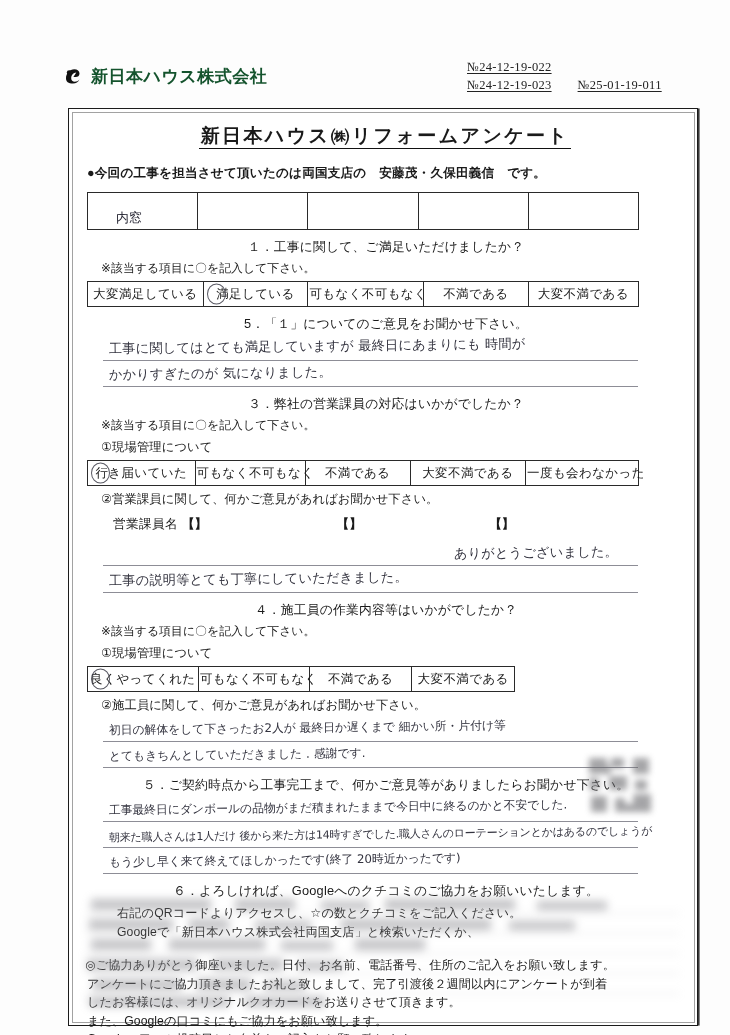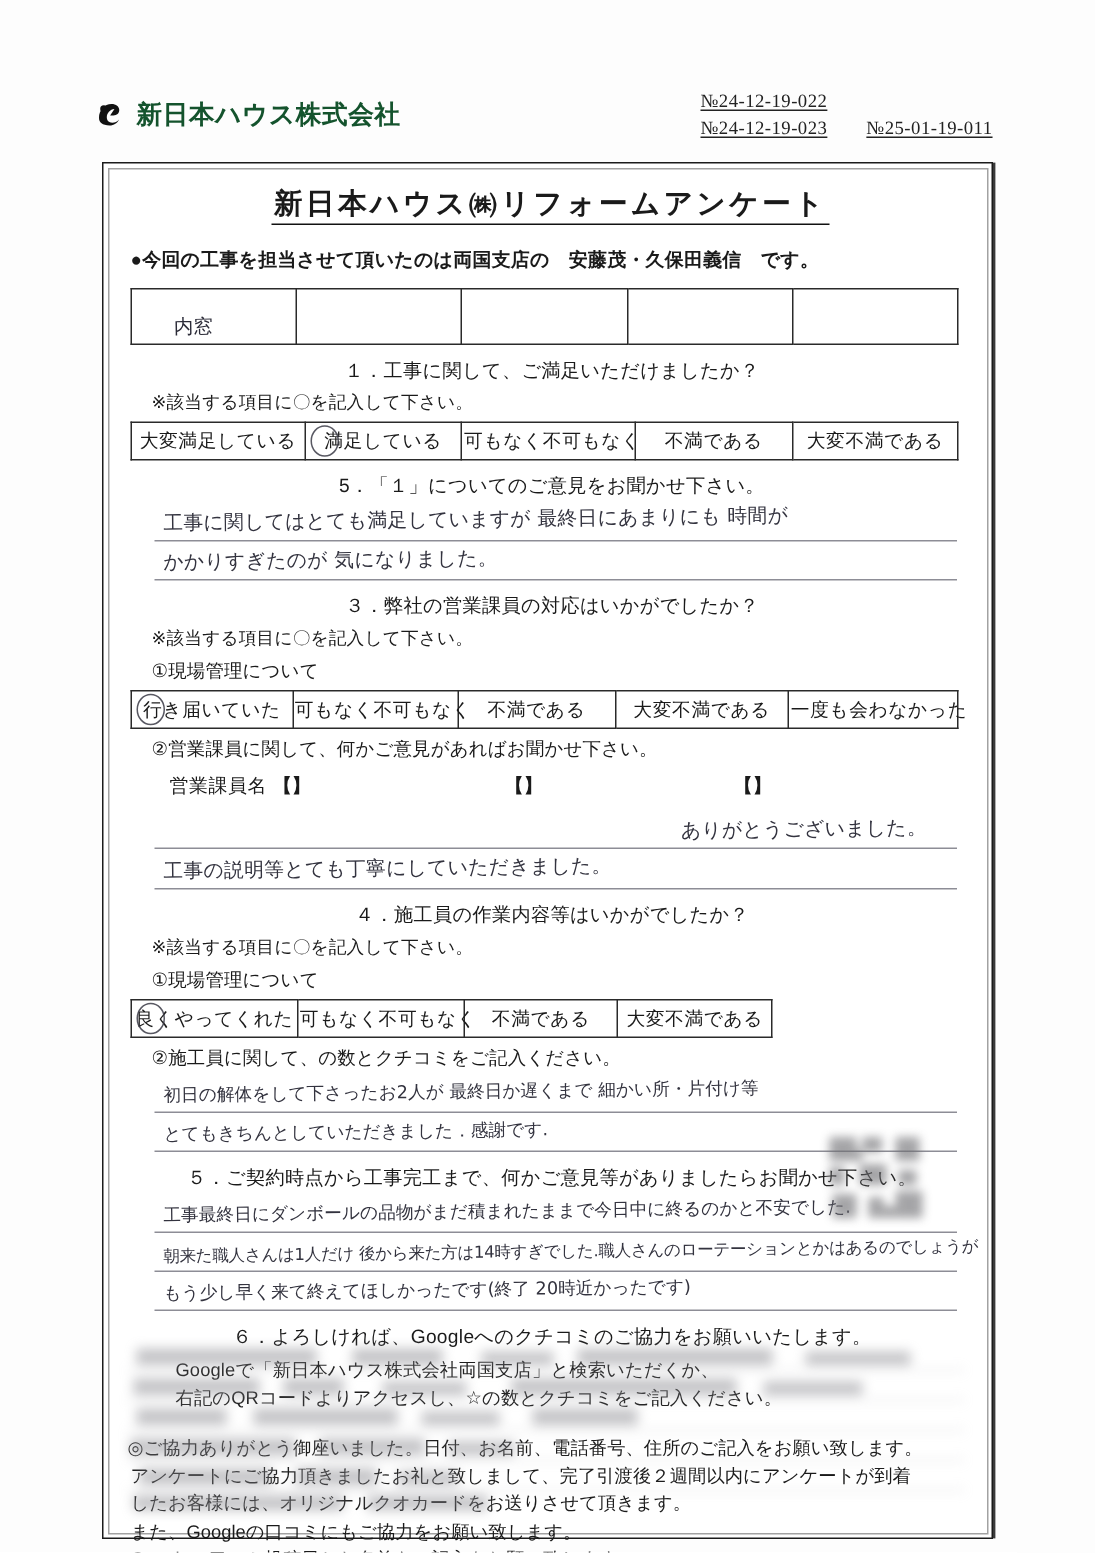--- a/index.html
+++ b/index.html
@@ -47,20 +47,21 @@
     white-space:nowrap;
     letter-spacing:.3px;
   }
   
   .frame{
     position:absolute;left:68px;top:108px;
     width:592px;height:916px;
     border:1.6px solid #1b1b1b;
     box-shadow:2px 0 0 -0.4px #3a3a3a;
     background:#fff;
+    padding-left:36px;
   }
   .frame-inner{
     position:absolute;inset:2.5px;
     border:0.8px solid #555;
     border-right-width:1.6px;
     opacity:.55;
     pointer-events:none;
   }
   .content{
     position:absolute;left:14px;top:6px;right:10px;
@@ -347,21 +348,21 @@
       <table class="opts" style="width:428px">
         <tbody>
             <tr>
           <td class="selected" style="width:26%">良くやってくれた</td>
           <td style="width:26%">可もなく不可もなく</td>
           <td style="width:24%">不満である</td>
           <td style="width:24%">大変不満である</td>
         </tr>
       </tbody>
         </table>
-      <div class="sub">②施工員に関して、の数とクチコミをご記入ください。</div>
+      <div class="sub">②施工員に関して、何かご意見があればお聞かせ下さい。</div>
       <div class="hw-area">
         <div class="hw-line">
             <span class="hw-text small">初日の解体をして下さったお2人が 最終日か遅くまで 細かい所・片付け等</span>
           </div>
         <div class="hw-line">
             <span class="hw-text small">とてもきちんとしていただきました．感謝です.</span>
           </div>
       </div>
 
       <div class="q">５．ご契約時点から工事完工まで、何かご意見等がありましたらお聞かせ下さい。</div>
@@ -372,22 +373,22 @@
         <div class="hw-line">
             <span class="hw-text tiny">朝来た職人さんは1人だけ 後から来た方は14時すぎでした.職人さんのローテーションとかはあるのでしょうが</span>
           </div>
         <div class="hw-line">
             <span class="hw-text small">もう少し早く来て終えてほしかったです(終了 20時近かったです)</span>
           </div>
       </div>
 
       <div class="q">６．よろしければ、Googleへのクチコミのご協力をお願いいたします。</div>
       <div class="g-lines">
+        <div>右記のQRコードよりアクセスし、☆の数とクチコミをご記入ください。</div>
         <div>Googleで「新日本ハウス株式会社両国支店」と検索いただくか、</div>
-        <div>右記のQRコードよりアクセスし、☆の数とクチコミをご記入ください。</div>
       </div>
 
       <div class="closing">
         <div>◎ご協力ありがとう御座いました。日付、お名前、電話番号、住所のご記入をお願い致します。</div>
         <span class="ind">アンケートにご協力頂きましたお礼と致しまして、完了引渡後２週間以内にアンケートが到着</span>
         <span class="ind">したお客様には、オリジナルクオカードをお送りさせて頂きます。</span>
         <span class="ind">また、Googleの口コミにもご協力をお願い致します。</span>
         <span class="ind">Googleの口コミ投稿日とお名前もご記入をお願い致します。</span>
       </div>
 

